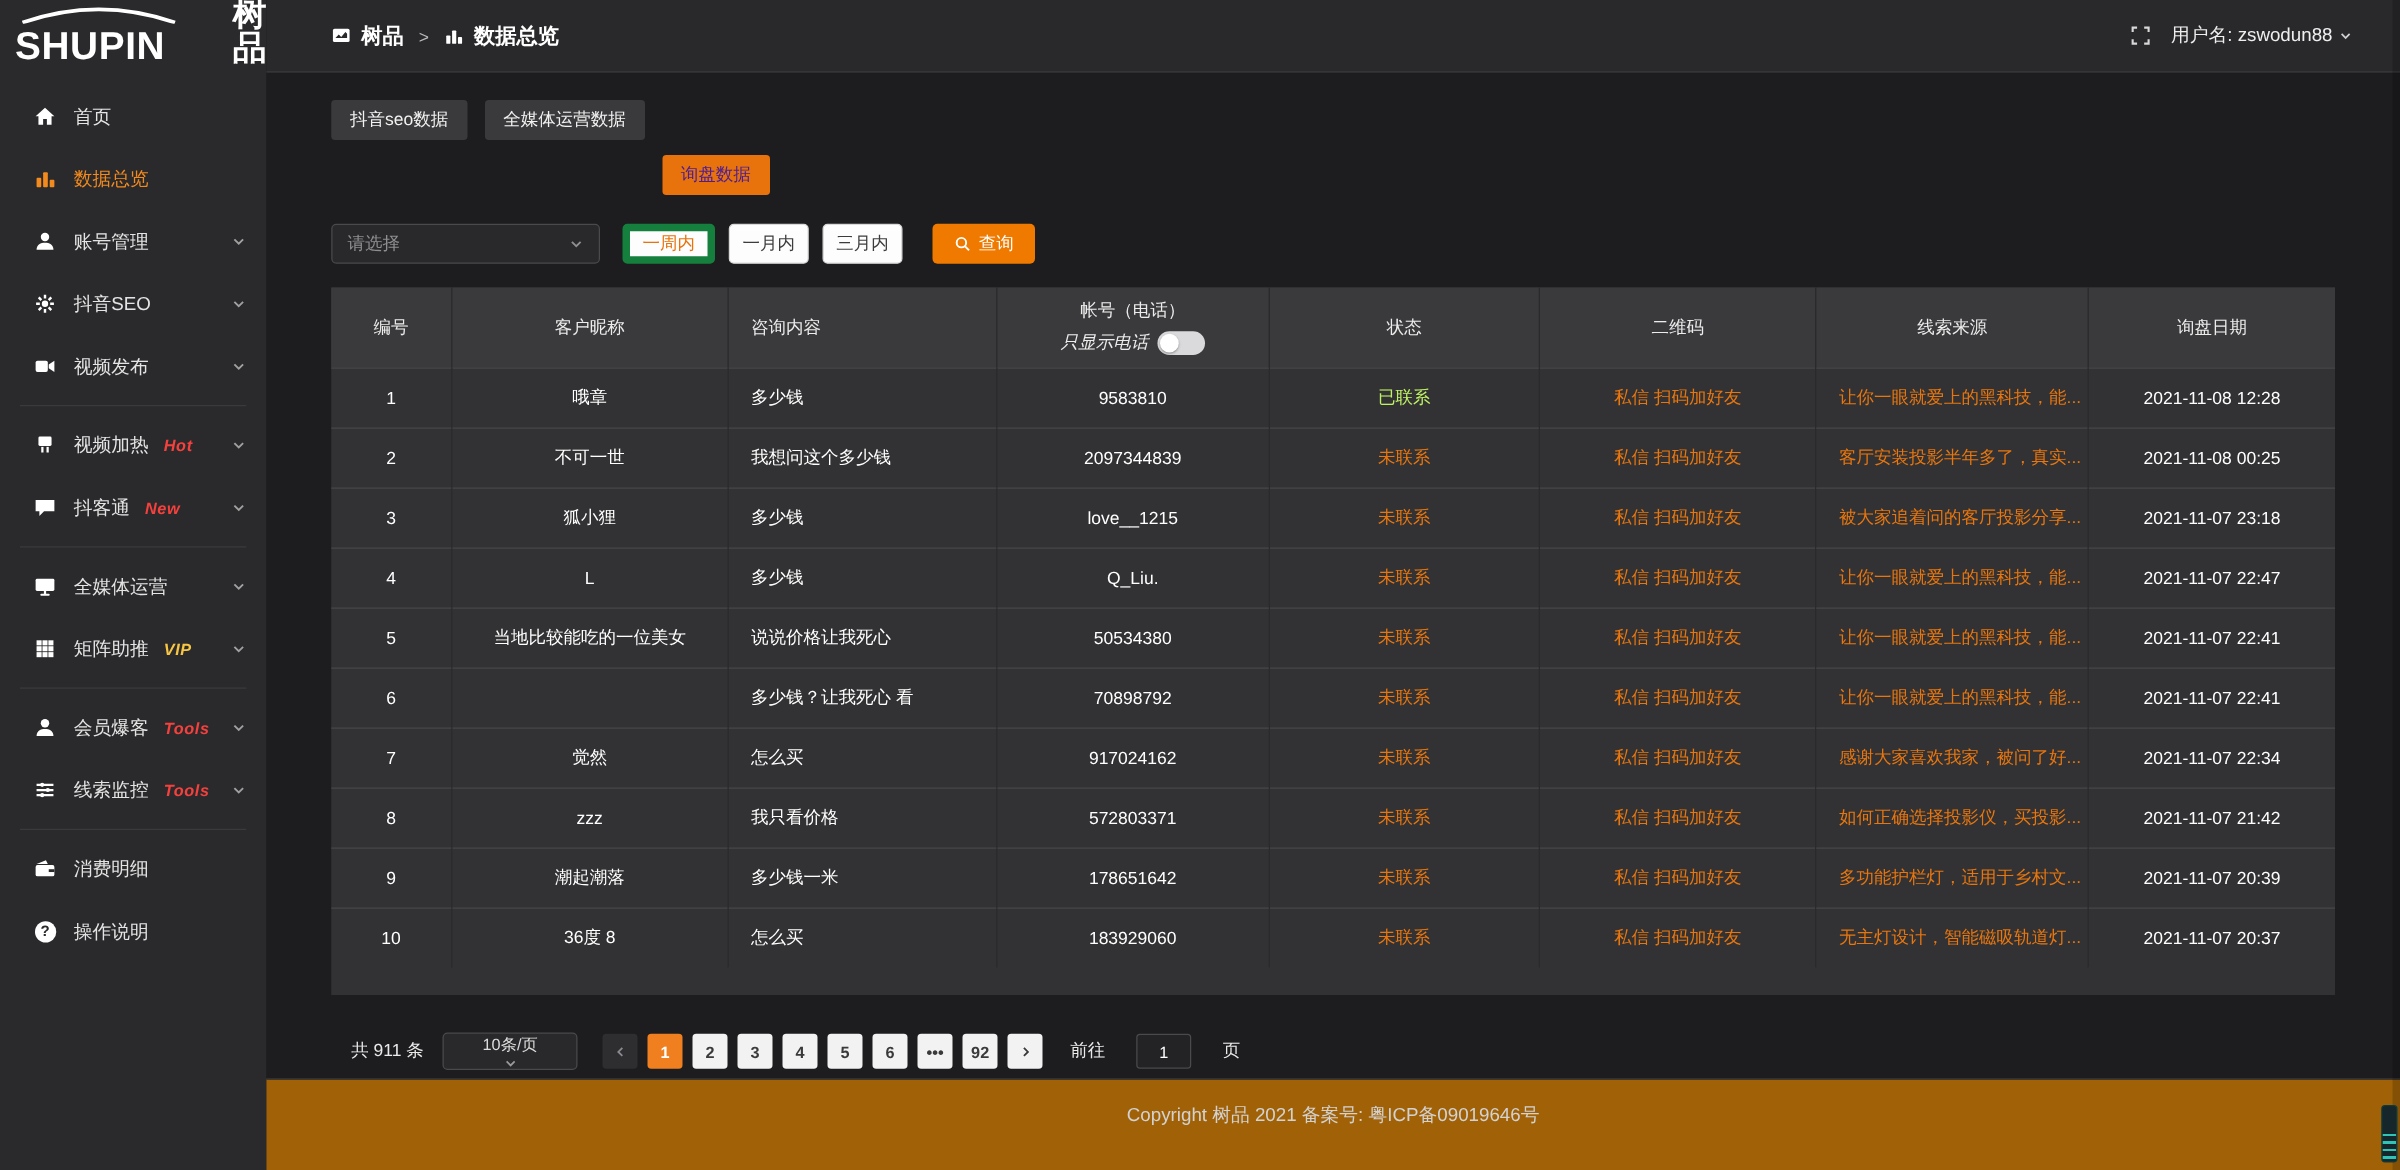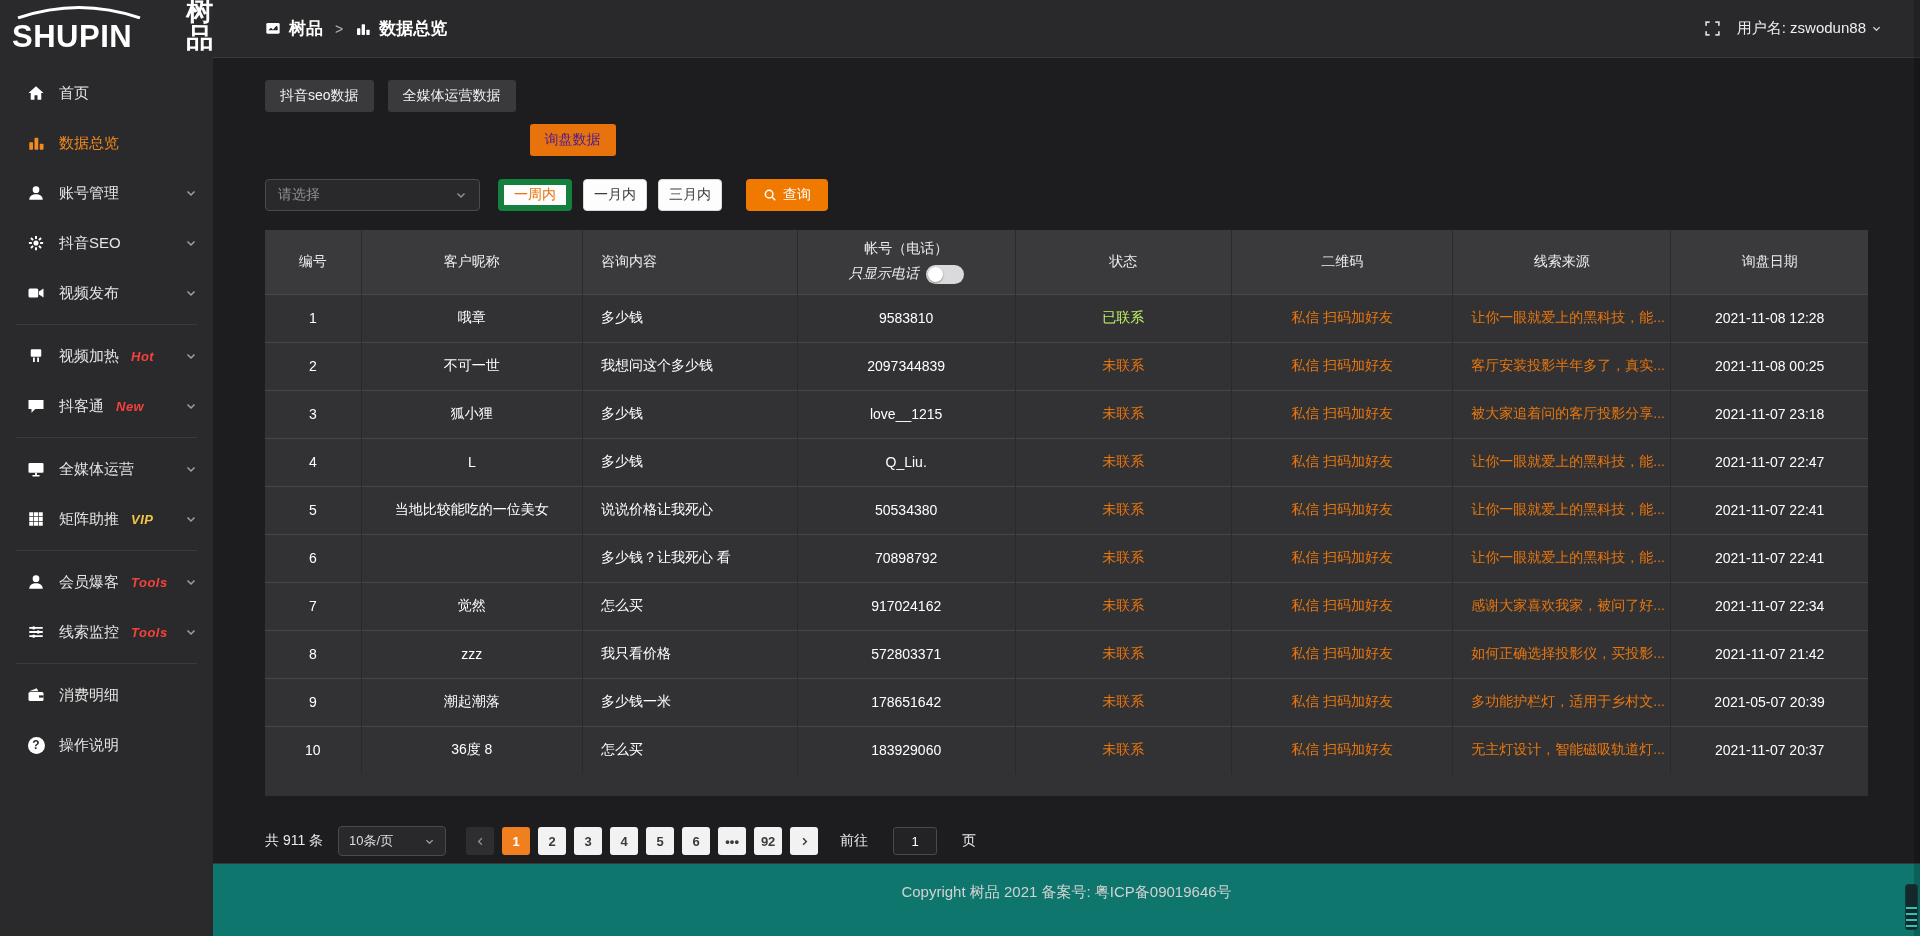--- a/index.html
+++ b/index.html
@@ -59,32 +59,32 @@
   th.al, td.al { text-align:left; padding:0 18px; }
   .cell-orange { color:#E8760E; }
   .status-uncontacted { color:#E8760E; }
   .status-contacted { color:#bef264; }
   .account-head-line2 { display:flex; align-items:center; justify-content:center; margin-top:7px;font-style:italic; }
   .toggle { width:38px; height:19px; border-radius:10px; background:#dadadc; position:relative; margin-left:7px; cursor:pointer; flex:none; }
   .toggle::after { content:""; position:absolute; left:2px; top:2px; width:15px; height:15px; background:#fff; border-radius:50%; box-shadow:0 1px 2px rgba(0,0,0,.35); }
 
   
   .pagination { display:flex; align-items:center; margin-top:30px; font-size:14px; color:#eaeaea; }
-  .pg-total { margin-right:15px; }
-  .page-size { width:108px; height:30px; background:#29292b; border:1px solid #4a4a4d; border-radius:4px; display:flex; align-items:center; justify-content:space-between; padding:0 10px; color:#dcdcdc; font-size:13px; margin-right:20px; cursor:pointer; }
+  .pg-total { margin-right:15px;margin-left:16px; }
+  .page-size { width:108px; height:30px; background:#29292b; border:1px solid #4a4a4d; border-radius:4px; display:flex; align-items:center; justify-content:space-between; padding:0 10px; color:#dcdcdc; font-size:13px; margin-right:20px; cursor:pointer;flex-direction:column; }
   .page-btn { min-width:28px; height:28px; border-radius:3px; margin-right:8px; display:flex; align-items:center; justify-content:center; font-size:13px; font-weight:bold; cursor:pointer; border:none; padding:0 4px; }
   .page-btn.prev { background:#2e2e30; color:#8b8b8f; }
   .page-btn.next { background:#f2f2f2; color:#3a3a3a; }
   .page-btn.num { background:#f2f2f2; color:#3a3a3a; }
   .page-btn.num.active { background:#F07F1F; color:#fff; }
   .goto { display:flex; align-items:center; margin-left:14px; gap:25px; }
   .goto-input { width:44px; height:28px; background:#232325; border:1px solid #4a4a4d; border-radius:3px; color:#fff; text-align:center; font-size:13px; font-family:inherit; }
 
   
-  .footer { position:absolute; left:213px; right:0; bottom:0; height:73px; background:#0f766e; border-top:1px solid #39393b; display:flex; justify-content:center; padding-top:19px; font-size:15px; color:#d2d2d2; }
+  .footer { position:absolute; left:213px; right:0; bottom:0; height:73px; background:#a16207; border-top:1px solid #39393b; display:flex; justify-content:center; padding-top:19px; font-size:15px; color:#d2d2d2; }
 
   .corner-widget { position:absolute; right:2px; bottom:6px; width:13px; height:46px; border-radius:3px; background:#15272b; background-image:repeating-linear-gradient(to bottom, #2ec4b6 0 2px, transparent 2px 6px); background-position:0 22px; background-repeat:no-repeat; background-size:100% 24px; border:1px solid #0f3a3d; z-index:4; }
   .right-strip { position:absolute; right:0; top:0; bottom:0; width:6px; background:rgba(0,0,0,.18); z-index:3; }
 </style>
 </head>
 <body>
 
 <aside class="sidebar">
   <div class="logo">
     <span class="logo-arc">
@@ -483,21 +483,21 @@
     </tr>
 
     <tr>
       <td>9</td>
       <td>潮起潮落</td>
       <td class="al">多少钱一米</td>
       <td>178651642</td>
       <td class="status-cell status-uncontacted">未联系</td>
       <td class="cell-orange">私信 扫码加好友</td>
       <td class="cell-orange al">多功能护栏灯，适用于乡村文...</td>
-      <td>2021-05-07 20:39</td>
+      <td>2021-11-07 20:39</td>
     </tr>
 
     <tr>
       <td>10</td>
       <td>36度 8</td>
       <td class="al">怎么买</td>
       <td>183929060</td>
       <td class="status-cell status-uncontacted">未联系</td>
       <td class="cell-orange">私信 扫码加好友</td>
       <td class="cell-orange al">无主灯设计，智能磁吸轨道灯...</td>

